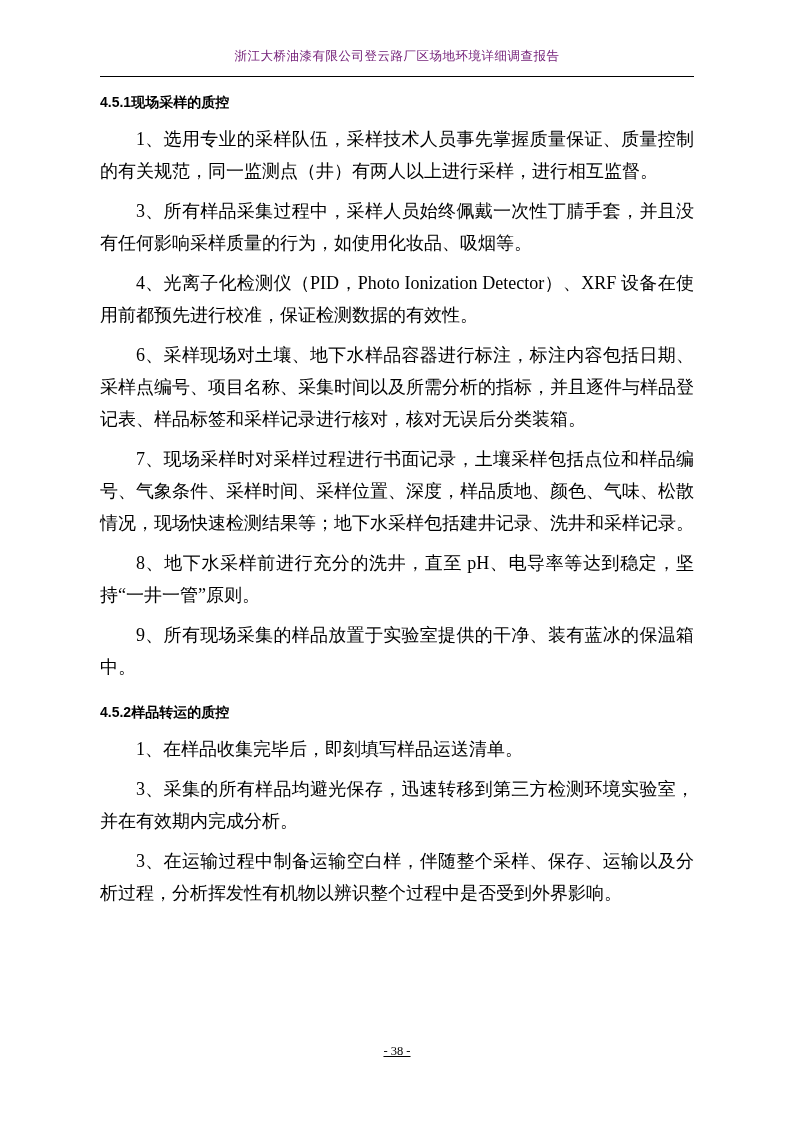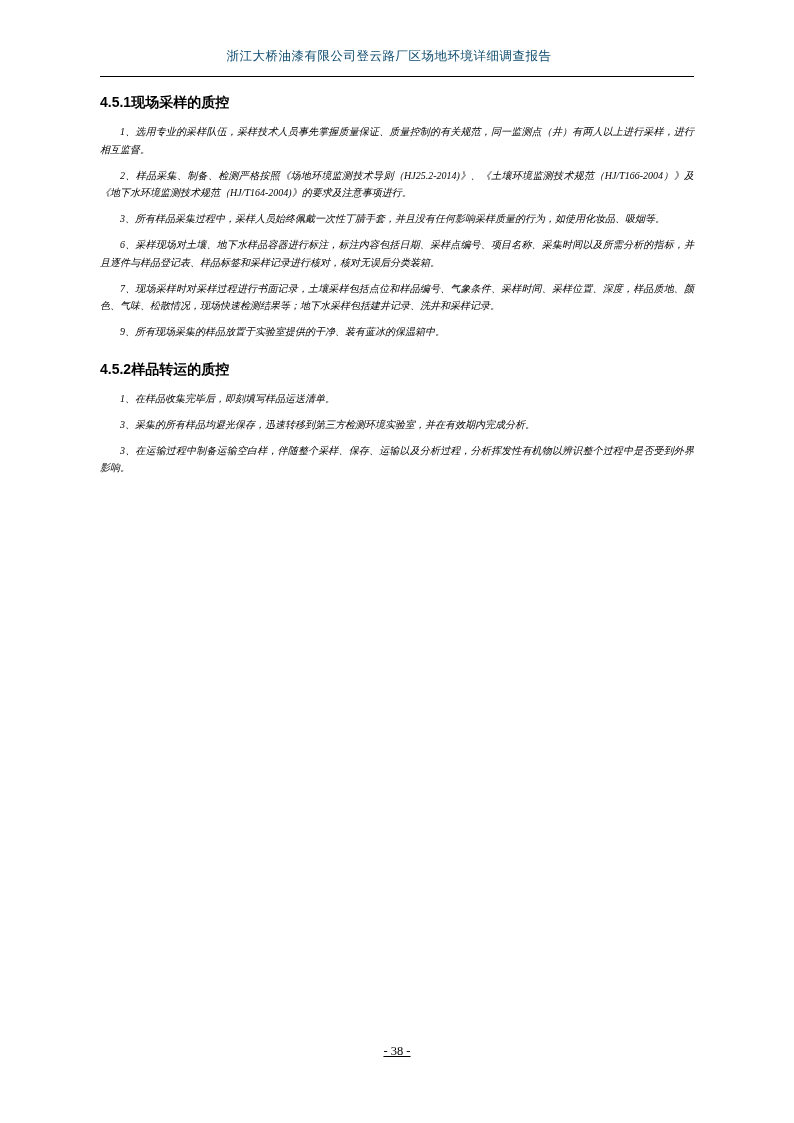--- a/index.html
+++ b/index.html
@@ -18,26 +18,26 @@
   .page {
     position: relative;
     width: 794px;
     height: 1123px;
     box-sizing: border-box;
     padding: 0;
   }
   .header {
     position: absolute;
     top: 48px;
-    left: 92px;
+    left: 100px;
     width: 594px;
     text-align: center;
     font-size: 12.5px;
     letter-spacing: 0.5px;
-    color: #0c4a6e;
+    color: #701a75;
     font-family: "Liberation Serif", "DejaVu Serif", serif;
   }
   .header-rule {
     position: absolute;
     top: 76px;
     left: 100px;
     width: 594px;
     border-bottom: 1px solid #000;
   }
   .content {
@@ -50,28 +50,27 @@
     font-size: 14px;
     font-weight: bold;
     margin: 0 0 10px 0;
     line-height: 1.5;
     font-family: Liberation Sans, sans-serif;
   }
   h3.section.second {
     margin-top: 18px;
   }
   p.para {
-    font-size: 10px;
+    font-size: 18px;
     line-height: 1.78;
     margin: 8px 0 2px 0;
     text-align: justify;
     text-justify: inter-ideograph;
     text-indent: 2em;
     font-family: "Liberation Serif", "DejaVu Serif", serif;
-    font-style: italic;
   }
   .footer {
     position: absolute;
     top: 1044px;
     left: 100px;
     width: 594px;
     text-align: center;
     font-size: 12.5px;
     font-family: "Liberation Serif", "DejaVu Serif", serif;
     text-decoration: underline;
@@ -82,24 +81,25 @@
 
 <div class="page">
 
   <div class="header">浙江大桥油漆有限公司登云路厂区场地环境详细调查报告</div>
   <div class="header-rule"></div>
 
   <div class="content">
 
     <h3 class="section">4.5.1现场采样的质控</h3>
     <p class="para">1、选用专业的采样队伍，采样技术人员事先掌握质量保证、质量控制的有关规范，同一监测点（井）有两人以上进行采样，进行相互监督。</p>
-    <p class="para">2、样品采集、制备、检测严格按照《场地环境监测技术导则（HJ25.2-2014)》、《土壤环境监测技术规范（HJ/T166-2004）》及《地下水环境监测技术规范（HJ/T164-2004)》的要求及注意事项进行。</p>
     <p class="para">3、所有样品采集过程中，采样人员始终佩戴一次性丁腈手套，并且没有任何影响采样质量的行为，如使用化妆品、吸烟等。</p>
+    <p class="para">4、光离子化检测仪（PID，Photo Ionization Detector）、XRF 设备在使用前都预先进行校准，保证检测数据的有效性。</p>
     <p class="para">6、采样现场对土壤、地下水样品容器进行标注，标注内容包括日期、采样点编号、项目名称、采集时间以及所需分析的指标，并且逐件与样品登记表、样品标签和采样记录进行核对，核对无误后分类装箱。</p>
     <p class="para">7、现场采样时对采样过程进行书面记录，土壤采样包括点位和样品编号、气象条件、采样时间、采样位置、深度，样品质地、颜色、气味、松散情况，现场快速检测结果等；地下水采样包括建井记录、洗井和采样记录。</p>
+    <p class="para">8、地下水采样前进行充分的洗井，直至 pH、电导率等达到稳定，坚持“一井一管”原则。</p>
     <p class="para">9、所有现场采集的样品放置于实验室提供的干净、装有蓝冰的保温箱中。</p>
 
     <h3 class="section second">4.5.2样品转运的质控</h3>
     <p class="para">1、在样品收集完毕后，即刻填写样品运送清单。</p>
     <p class="para">3、采集的所有样品均避光保存，迅速转移到第三方检测环境实验室，并在有效期内完成分析。</p>
     <p class="para">3、在运输过程中制备运输空白样，伴随整个采样、保存、运输以及分析过程，分析挥发性有机物以辨识整个过程中是否受到外界影响。</p>
 
   </div>
 
   <div class="footer">- 38 -</div>

